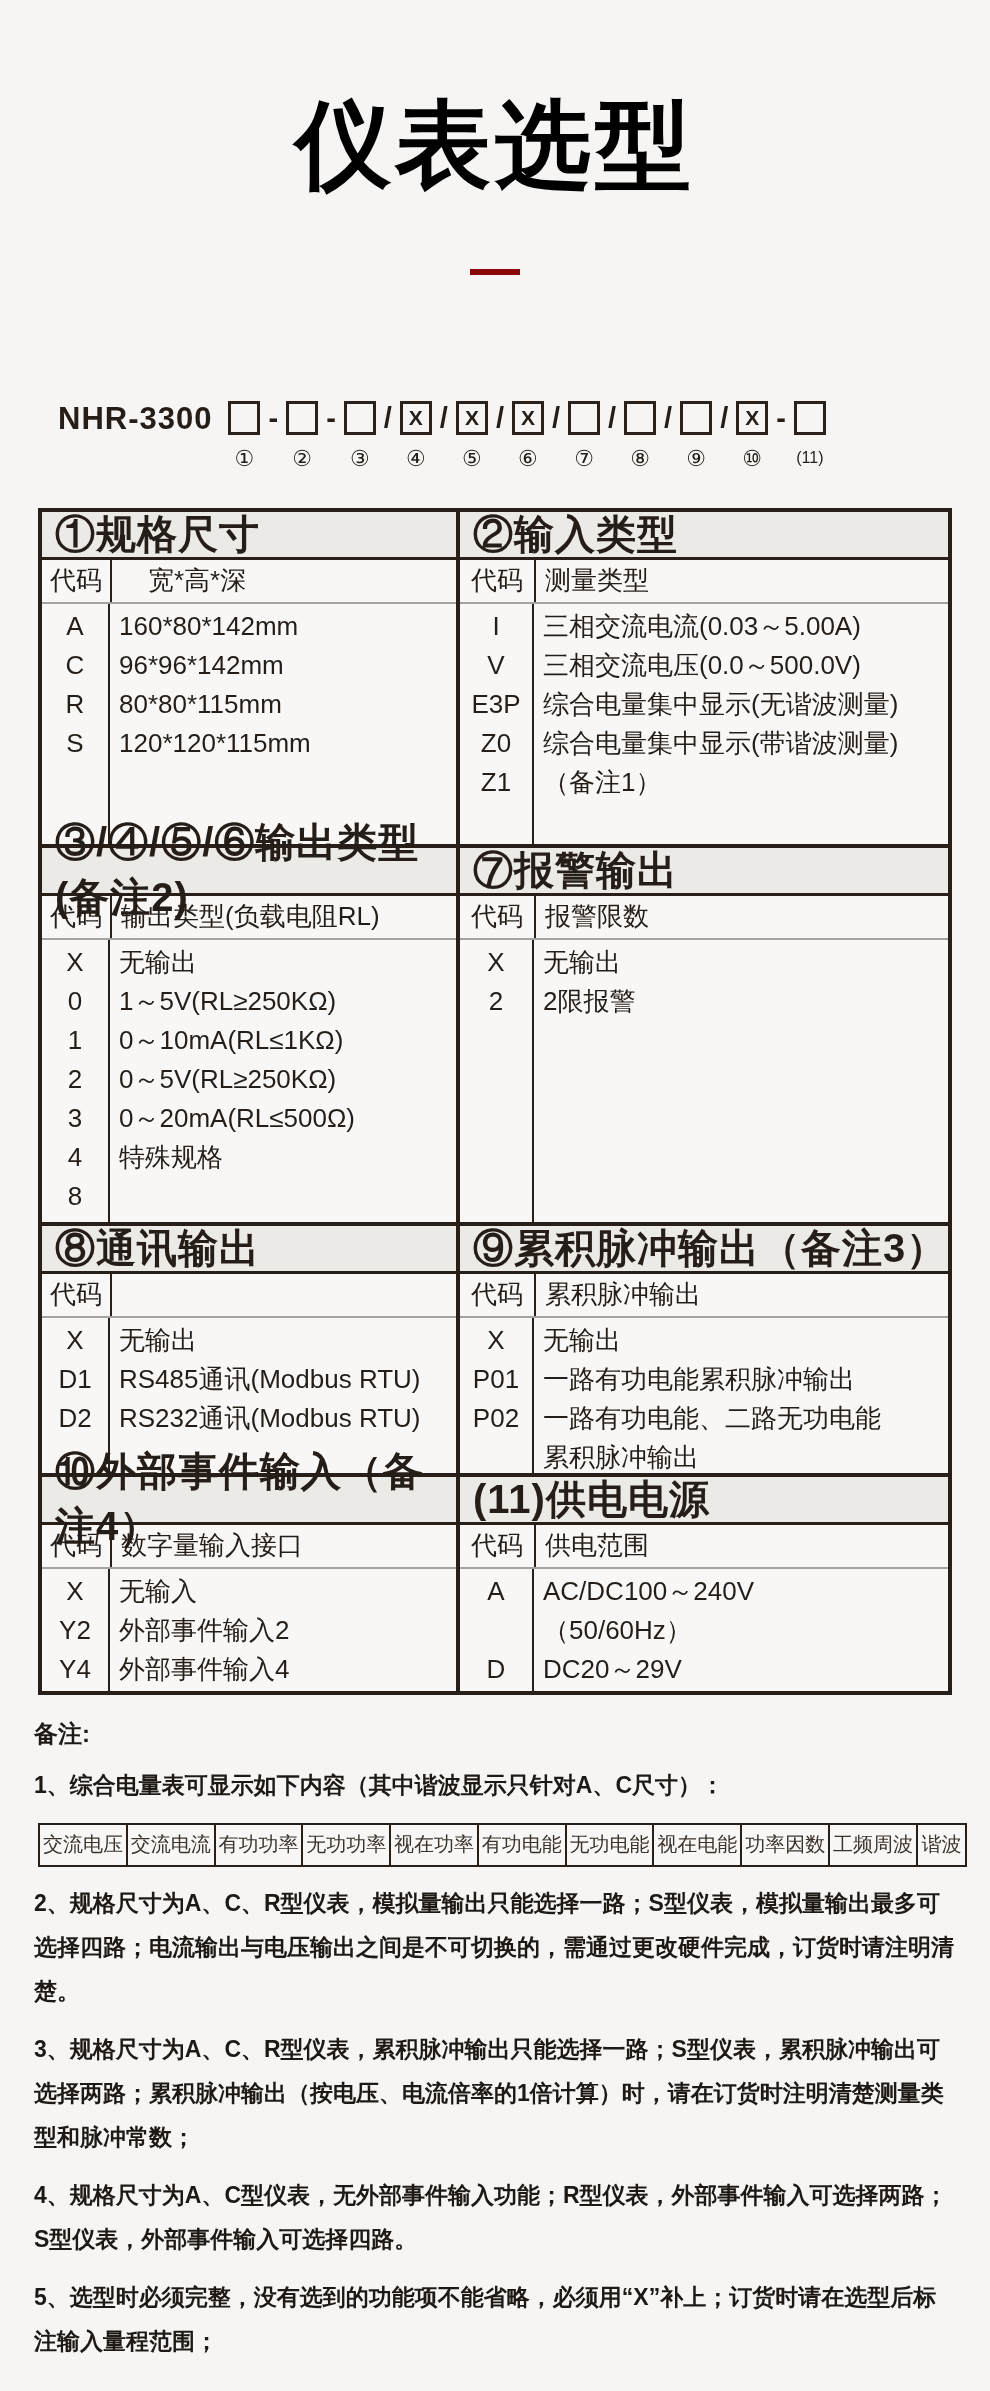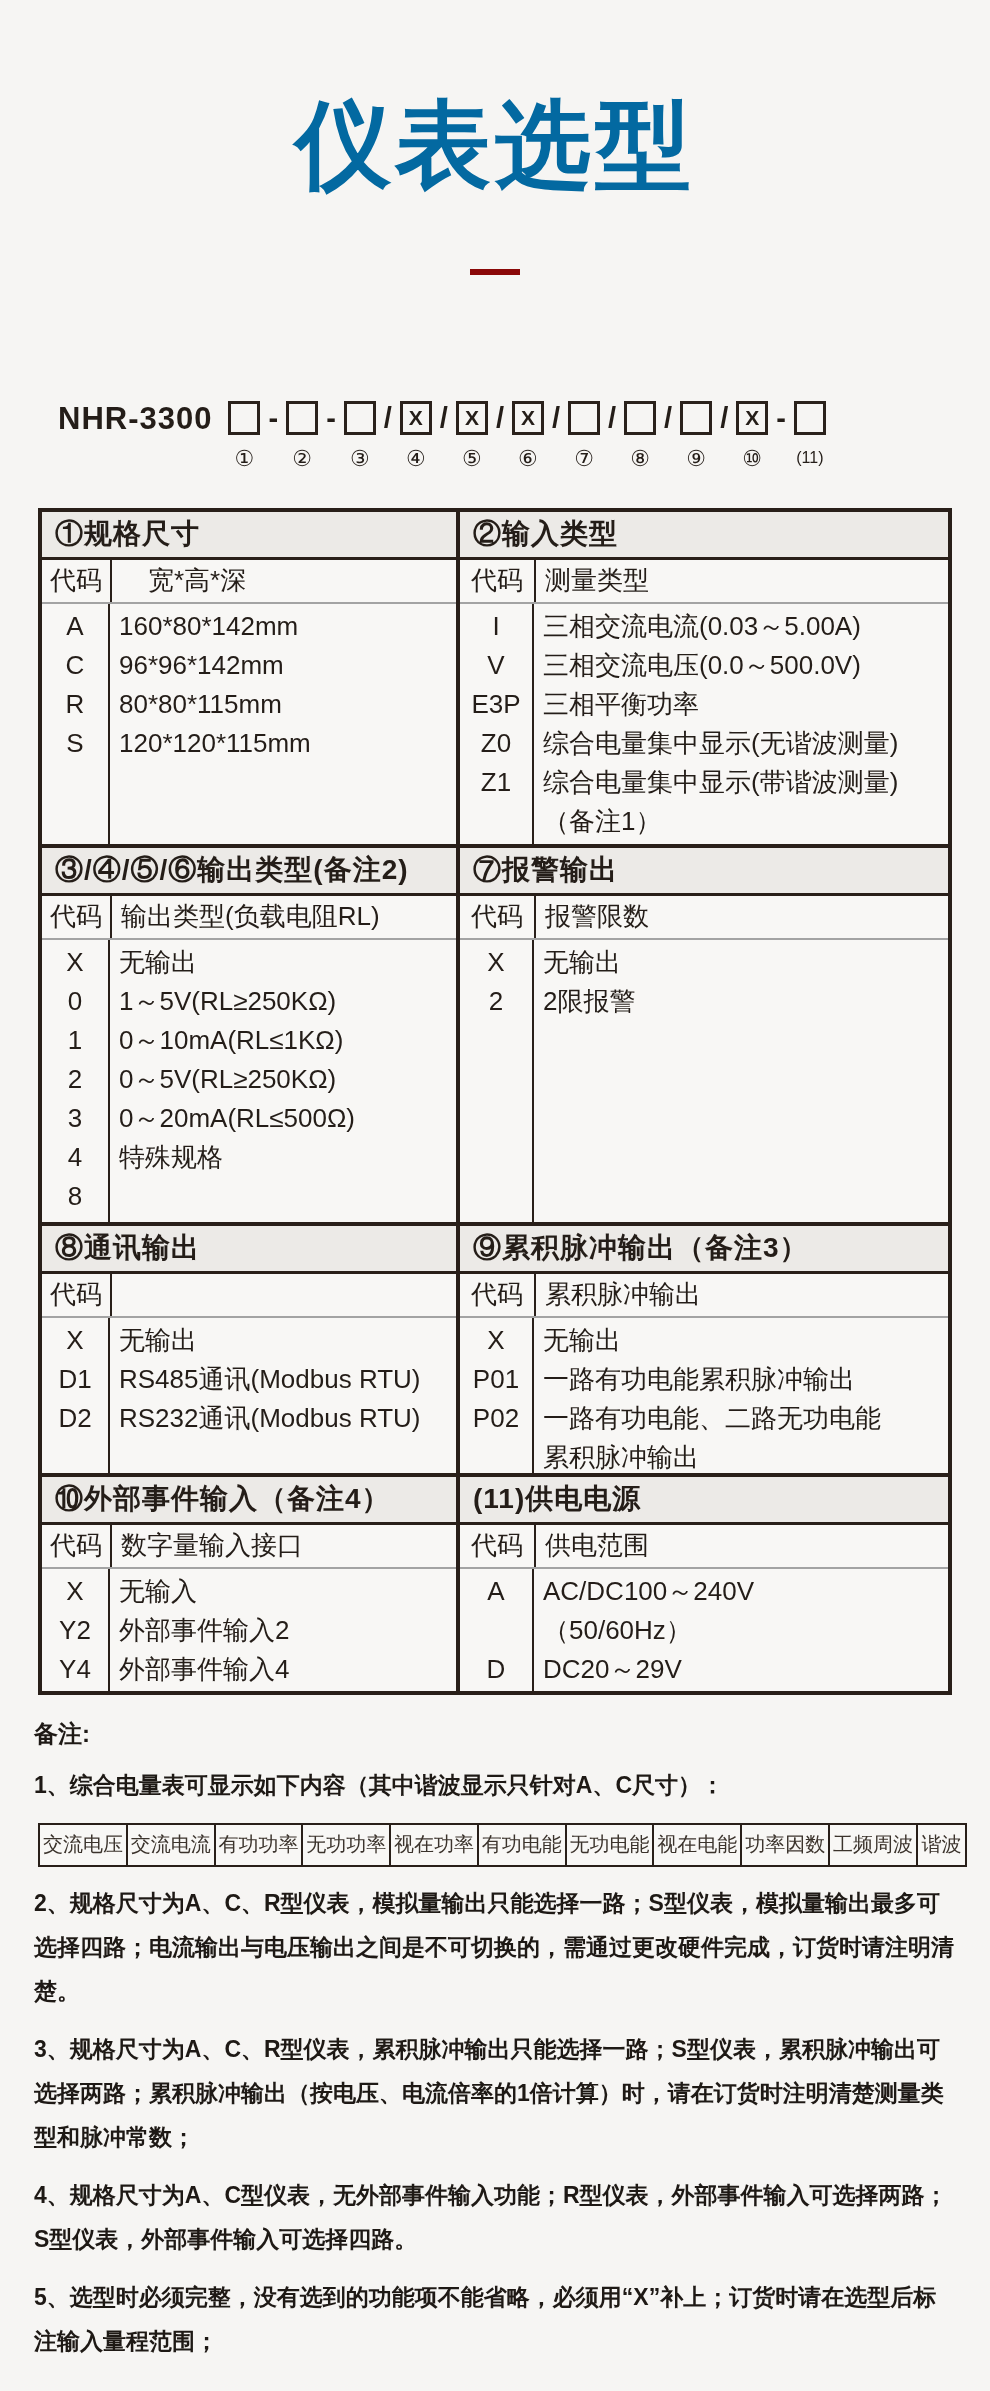--- a/index.html
+++ b/index.html
@@ -3,21 +3,21 @@
 <meta charset="utf-8">
 <style>
   html,body{margin:0;padding:0;}
   .page{
     width:990px;height:2391px;overflow:hidden;background:#f6f5f3;
     font-family:"Liberation Sans",sans-serif;color:#241d18;position:relative;
   }
   
   .title{
     padding-top:82px;margin:0;text-align:center;
-    font-size:96px;font-weight:900;letter-spacing:4px;color:#0369a1;line-height:1.32;
+    font-size:96px;font-weight:900;letter-spacing:4px;color:#000000;line-height:1.32;
   }
   .title-dash{width:50px;height:6px;background:#8a0808;margin:60px auto 0 auto;}
   
   .model-line{display:flex;align-items:flex-start;margin:126px 0 0 58px;}
   .model-prefix{font-size:31px;font-weight:600;line-height:35px;margin-right:16px;letter-spacing:1px;}
   .seg{display:flex;flex-direction:column;align-items:center;}
   .mbox{
     width:26px;height:28px;border:3px solid #2a211b;box-sizing:content-box;
     display:flex;align-items:center;justify-content:center;
     font-size:21px;font-weight:bold;line-height:1;
@@ -26,21 +26,21 @@
   .mlabel{margin-top:11px;font-size:22px;color:#241d18;}
   .mlabel.small{font-size:16px;margin-top:14px;}
   
   .main-table{width:906px;margin:36px 0 0 38px;border:4px solid #291f19;background:#f8f7f5;}
   .band{display:grid;grid-template-columns:414px 492px;}
   .band + .band{border-top:4px solid #291f19;}
   .sec-right{border-left:4px solid #291f19;}
   .sec-header{
     height:45px;background:#eceae7;border-bottom:3px solid #291f19;
     display:flex;align-items:center;padding-left:13px;
-    font-size:28px;font-weight:bold;letter-spacing:1px;
+    font-size:40px;font-weight:bold;letter-spacing:1px;
   }
   .sec-sub{display:flex;border-bottom:2px solid #a3a3a3;height:42px;}
   .cell-code{border-right:2px solid #291f19;display:flex;align-items:center;justify-content:center;font-size:26px;}
   .cell-desc{flex:1;display:flex;align-items:center;padding-left:9px;font-size:26px;}
   .sec-left .cell-code,.sec-left .codes{width:68px;}
   .sec-right .cell-code,.sec-right .codes{width:74px;}
   .sec-data{display:flex;}
   .codes{border-right:2px solid #291f19;text-align:center;padding-top:3px;box-sizing:border-box;}
   .descs{flex:1;padding-left:9px;padding-top:3px;}
   .codes div,.descs div{height:39px;line-height:39px;font-size:26px;white-space:nowrap;}
@@ -164,21 +164,20 @@
               <div>I</div>
               <div>V</div>
               <div>E3P</div>
               <div>Z0</div>
               <div>Z1</div>
               <div></div>
             </div>
             <div class="descs">
               <div>三相交流电流(0.03～5.00A)</div>
               <div>三相交流电压(0.0～500.0V)</div>
-              <div>三相平衡功率</div>
               <div>综合电量集中显示(无谐波测量)</div>
               <div>综合电量集中显示(带谐波测量)</div>
               <div>（备注1）</div>
             </div>
           </div>
         </div>
       </div>
       <div class="band band-1">
         <div class="section sec-left">
           <div class="sec-header">③/④/⑤/⑥输出类型(备注2)</div>

